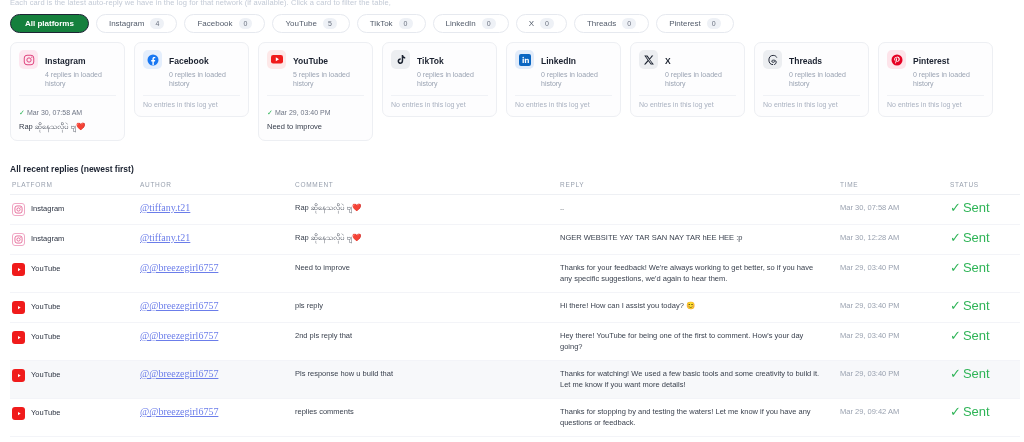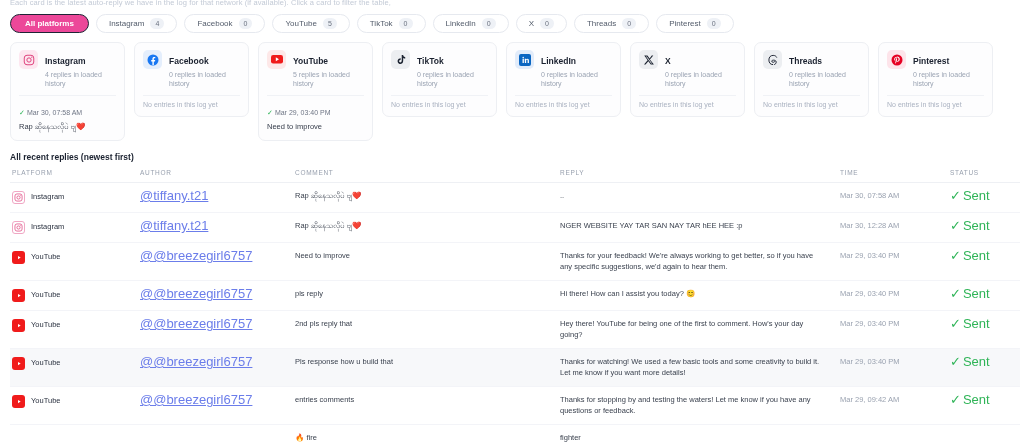--- a/index.html
+++ b/index.html
@@ -28,21 +28,21 @@
   .pills { display: flex; align-items: center; gap: 7px; margin-top: 6px; }
   .pill {
     display: inline-flex; align-items: center; gap: 6px;
     height: 19px; padding: 0 12px;
     border-radius: 11px;
     border: 1px solid #e6e9ef;
     background: #ffffff;
     font-size: 8px; color: #535c6b; white-space: nowrap;
   }
   .pill.active {
-    background: #ec4899; border-color: #1e2435; color: #ffffff;
+    background: #15803d; border-color: #1e2435; color: #ffffff;
     font-weight: bold; padding: 0 14px;
   }
   .pill .cnt {
     background: #eef1f6; color: #6b7280;
     border-radius: 8px; padding: 1px 5px; font-size: 7px; line-height: 9px;
   }
 
   
   .cards { display: flex; gap: 9px; margin-top: 9px; align-items: flex-start; }
   .card {
@@ -69,21 +69,21 @@
   .card .sub  { font-size: 7px; color:#9aa3b2; line-height: 9px; margin-top: 2px; width: 62px; }
   .card .sep  { border-top: 1px solid #f0f2f6; margin: 7px 0 5px 0; }
   .card .empty { font-size: 7px; color:#aab2c0; }
   .card .tick { font-size: 7px; color:#2fb457; margin-right:2px; }
   .card .when { font-size: 7px; color:#6f7685; }
   .card .excerpt { font-size: 7.5px; color:#343b49; margin-top: 3px; line-height:10px; }
 
   
   .sec-title {
     font-size: 8.5px; font-weight: bold; color:#1b2230;
-    margin-top: 11px;
+    margin-top: 23px;
   }
 
   
   table { width: 100%; border-collapse: collapse; margin-top: 7px; table-layout: fixed; }
   thead th {
     text-align: left; font-size: 6.5px; font-weight: normal;
     letter-spacing: .7px; color:#98a0ae; text-transform: uppercase;
     padding: 0 0 6px 0; border-bottom: 1px solid #eef0f4;
   }
   tbody td {
@@ -100,21 +100,21 @@
   td.c-reply  { padding-right: 20px; }
 
   .plat { display:flex; align-items:center; gap:6px; }
   .plat .pic {
     width: 13px; height: 13px; border-radius: 3px; flex:0 0 13px;
     display:flex; align-items:center; justify-content:center;
   }
   .plat .pic.instagram { border:1px solid #f0a7c4; background:#fff; }
   .plat .pic.youtube   { background:#f01b1b; }
   .plat .plabel { font-size: 7.5px; color:#2b3240; }
-  .author { color:#6b7dea; font-size:13px; word-break: break-all; }
+  .author { color:#6b7dea; font-size:10px; word-break: break-all; font-family: Liberation Serif, serif; }
   .time { color:#9aa2b0; font-size:7.5px; }
   .status { color:#2fb457; font-size:13px; white-space:nowrap; }
   .status .chk { margin-right: 2px; }
 </style>
 </head>
 <body>
 
 <div class="page">
 
   <div class="intro">
@@ -397,21 +397,21 @@
               <span class="pic youtube">
                 <svg width="10" height="7.199999999999999" viewBox="0 0 24 17">
                   <rect width="24" height="17" rx="4.2" fill="#f01b1b"></rect>
                   <path d="M9.6 4.6 16 8.5l-6.4 3.9z" fill="#fff"></path>
                 </svg>
               </span>
               <span class="plabel">YouTube</span>
             </span>
           </td>
           <td class="c-author"><a class="author" href="#">@@breezegirl6757</a></td>
-          <td class="c-comment">entries comments</td>
+          <td class="c-comment">replies comments</td>
           <td class="c-reply">Thanks for stopping by and testing the waters! Let me know if you have any questions or feedback.</td>
           <td class="c-time"><span class="time">Mar 29, 09:42 AM</span></td>
           <td class="c-status"><span class="status"><span class="chk">✓</span><span>Sent</span></span></td>
         </tr>
         <tr class="">
           <td class="c-platform"></td>
           <td class="c-author"></td>
           <td class="c-comment">🔥 fire</td>
           <td class="c-reply">fighter</td>
           <td class="c-time"></td>

